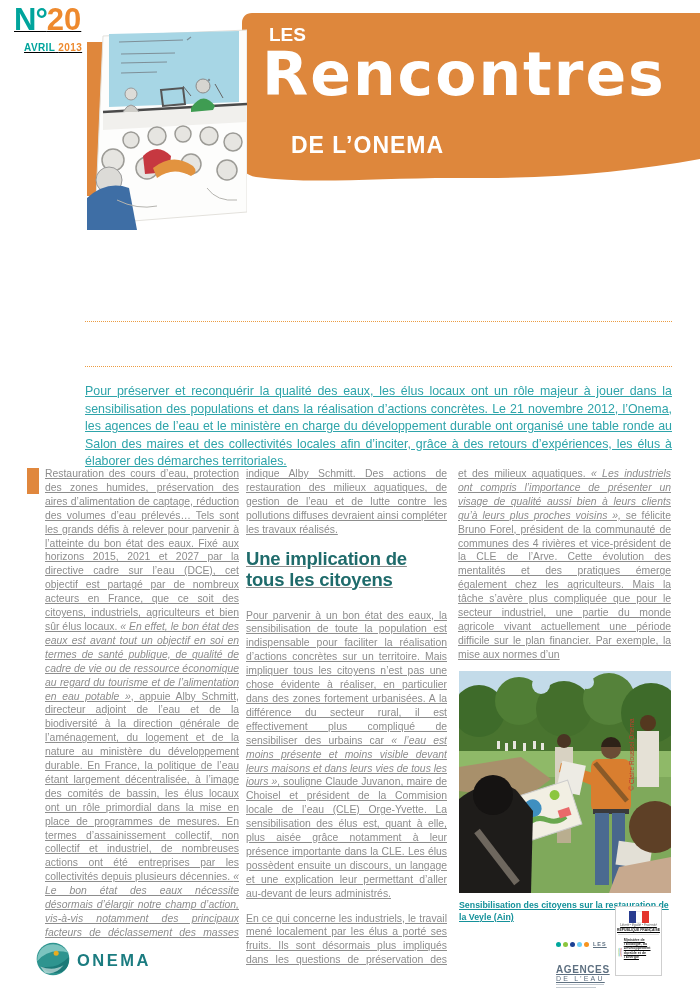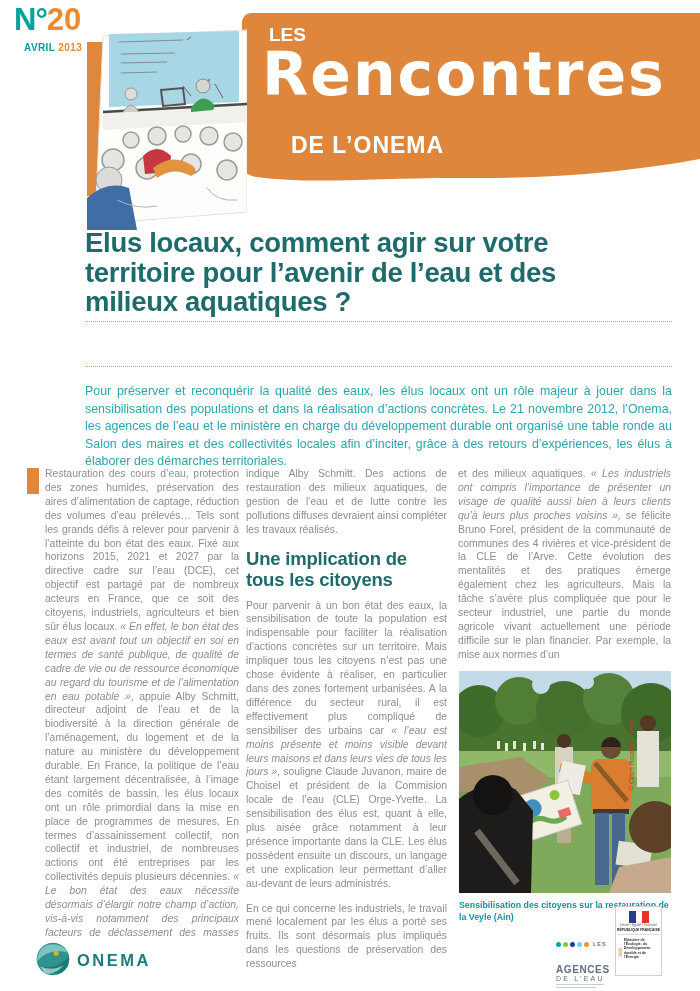--- a/index.html
+++ b/index.html
@@ -1,18 +1,18 @@
 <!DOCTYPE html>
 <html lang="fr"><head>
 <meta charset="utf-8">
 <style>
   html,body{margin:0;padding:0;background:#9a9a9a;}
   .page{position:relative;width:700px;height:991px;background:#fff;overflow:hidden;
         font-family:"Liberation Sans",sans-serif;margin:0 auto;}
-  .abs{position:absolute;}
+  .abs{position:absolute;text-decoration:underline;}
   .it{font-style:italic;}
 
   
   .issue{left:14px;top:4px;line-height:1;}
   .issue .no{font-size:31px;font-weight:bold;color:#00A49C;letter-spacing:-1px;}
   .issue .num{font-size:31px;font-weight:bold;color:#EE8A2E;}
   .issue-date{left:24px;top:42px;font-size:10px;font-weight:bold;letter-spacing:.4px;}
   .issue-date .m{color:#00A49C;} .issue-date .y{color:#EE8A2E;}
 
   
@@ -36,21 +36,21 @@
   .intro{left:85px;top:383px;width:587px;color:#2EA4AA;font-size:12.4px;line-height:17.6px;
          text-align:justify;}
 
   
   .marker{left:27px;top:468px;width:12px;height:26px;background:#E0873D;}
   .col{top:467px;color:#8D8D8D;}
   .col p{margin:0 0 11px;font-size:10.4px;line-height:13.9px;text-align:justify;}
   .c1{left:45px;width:194px;height:472px;overflow:hidden;}
   .c2{left:246px;width:201px;height:500px;overflow:hidden;}
   .c3{left:458px;width:213px;height:200px;overflow:hidden;}
-  .col h2{margin:3px 0 9px;font-size:18.5px;line-height:21px;color:#1F6B6B;
+  .col h2{margin:3px 0 19px;font-size:18.5px;line-height:21px;color:#1F6B6B;
           font-weight:bold;letter-spacing:-.2px;}
 
   
   .photo{left:459px;top:671px;width:212px;height:222px;overflow:hidden;}
   .credit{position:absolute;right:3px;top:80px;transform:rotate(-90deg);transform-origin:center;
           font-size:6.5px;color:#C43B2E;white-space:nowrap;}
   .caption{left:459px;top:899px;width:212px;color:#15919A;font-weight:bold;
            font-size:8.8px;line-height:12px;}
 
   
@@ -134,21 +134,20 @@
         <circle cx="140" cy="142" r="10"></circle>
       </g>
       <path d="M56,128 q14,-14 28,0 l-2,16 -24,2 Z" fill="#C63840"></path>
       <path d="M66,140 q20,-16 40,-2 q6,6 -2,10 q-18,-10 -34,2 Z" fill="#E2933F"></path>
       <circle cx="22" cy="152" r="13" fill="#DCDBD7" stroke="#999"></circle>
       <path d="M0,170 Q20,152 42,160 L50,202 L0,202 Z" fill="#3E6EA5"></path>
       <path d="M120,160 q10,14 30,12 M30,172 q20,10 40,6" stroke="#B5B4AF" fill="none"></path>
     </svg>
   </div>
 
-  <h1 class="abs title" style="margin:0;">Elus locaux, comment agir sur votre territoire pour l’avenir de l’eau et des milieux aquatiques ?</h1>
   <div class="abs rule r1"></div>
   <div class="abs rule r2"></div>
   <div class="abs intro">Pour préserver et reconquérir la qualité des eaux, les élus locaux ont un rôle majeur à jouer dans la sensibilisation des populations et dans la réalisation d’actions concrètes. Le 21 novembre 2012, l’Onema, les agences de l’eau et le ministère en charge du développement durable ont organisé une table ronde au Salon des maires et des collectivités locales afin d’inciter, grâce à des retours d’expériences, les élus à élaborer des démarches territoriales.</div>
 
   <div class="abs marker"></div>
 
   <div class="abs col c1">
     <p><span>Restauration des cours d’eau, protection des zones humides, préservation des aires d’alimentation de captage, réduction des volumes d’eau prélevés… Tels sont les grands défis à relever pour parvenir à l’atteinte du bon état des eaux. Fixé aux horizons 2015, 2021 et 2027 par la directive cadre sur l’eau (DCE), cet objectif est partagé par de nombreux acteurs en France, que ce soit des citoyens, industriels, agriculteurs et bien sûr élus locaux. </span><span class="it">« En effet, le bon état des eaux est avant tout un objectif en soi en termes de santé publique, de qualité de cadre de vie ou de ressource économique au regard du tourisme et de l’alimentation en eau potable »</span><span>, appuie Alby Schmitt, directeur adjoint de l’eau et de la biodiversité à la direction générale de l’aménagement, du logement et de la nature au ministère du développement durable. En France, la politique de l’eau étant largement décentralisée, à l’image des comités de bassin, les élus locaux ont un rôle primordial dans la mise en place de programmes de mesures. En termes d’assainissement collectif, non collectif et industriel, de nombreuses actions ont été entreprises par les collectivités depuis plusieurs décennies. </span><span class="it">« Le bon état des eaux nécessite désormais d’élargir notre champ d’action, vis-à-vis notamment des principaux facteurs de déclassement des masses d’eau »,</span></p>
   </div>
 

